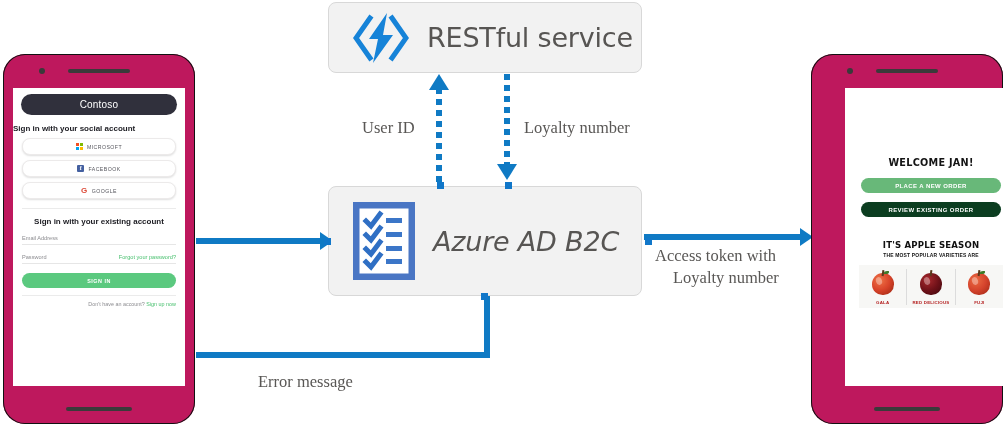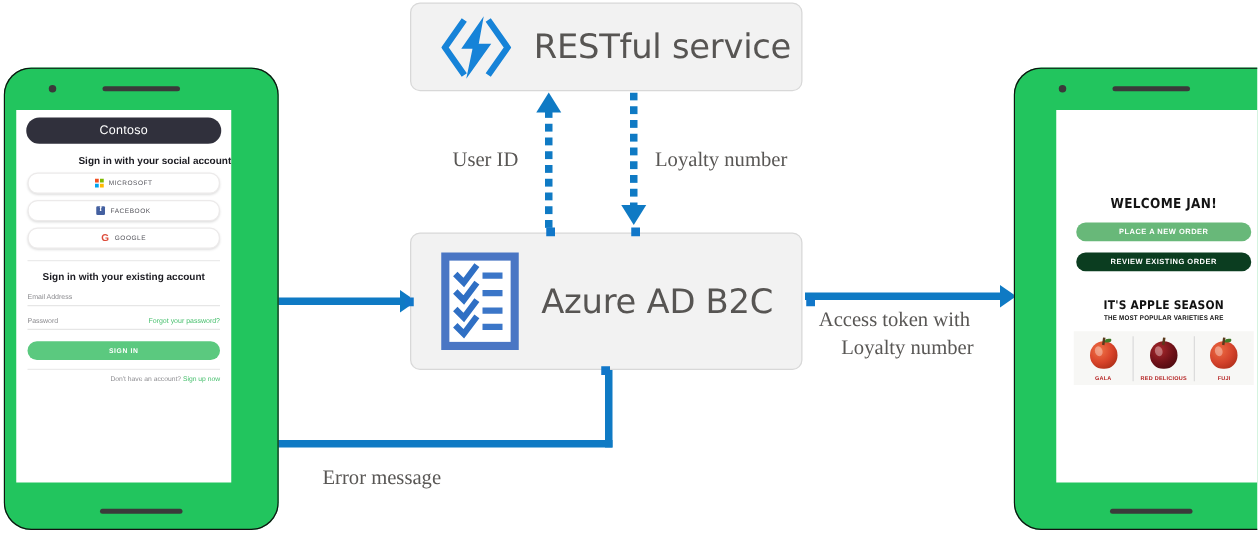--- a/index.html
+++ b/index.html
@@ -14,24 +14,23 @@
     position: relative;
     width: 1006px;
     height: 426px;
     background: #ffffff;
     overflow: hidden;
   }
 
   
   .phone {
     position: absolute;
-    background: #22c55e;
+    background: #be185d;
     border-radius: 22px;
     box-shadow: 0 0 0 1px #111 inset;
-    padding-left: 28px;
   }
   .phone-speaker {
     position: absolute;
     left: 50%;
     transform: translateX(-50%);
     top: 15px;
     width: 62px;
     height: 4px;
     border-radius: 3px;
     background: #3a3a3a;
@@ -71,26 +70,25 @@
     border-radius: 11px;
     background: #30303c;
     color: #ffffff;
     font-size: 10px;
     display: flex;
     align-items: center;
     justify-content: center;
     letter-spacing: .2px;
   }
   .social-head {
-    text-align: right;
+    text-align: left;
     font-size: 8px;
     font-weight: bold;
     color: #1c1c22;
     margin-top: 9px;
-    margin-left: 24px;
   }
   .social-btn {
     margin: 5px 9px 0 9px;
     height: 15px;
     border-radius: 8px;
     background: #ffffff;
     border: 1px solid #eceaea;
     box-shadow: 0 1px 2px rgba(0,0,0,.13);
     display: flex;
     align-items: center;
@@ -258,21 +256,21 @@
     box-sizing: border-box;
   }
   .azbox .azlabel {
     font-size: 27px;
     color: #575553;
     font-family: "DejaVu Sans", sans-serif;
     font-weight: 400;
     letter-spacing: -.2px;
   }
   #box-rest { left: 328px; top: 2px; width: 314px; height: 71px; }
-  #box-b2c  { left: 328px; top: 186px; width: 314px; height: 110px; }
+  #box-b2c  { left: 328px; top: 186px; width: 314px; height: 110px; font-style: italic; }
 
   
   .handle {
     position: absolute;
     width: 7px; height: 7px;
     background: #1177c9;
   }
 
   
   .solid-line { position: absolute; background: #0f7ac4; }

